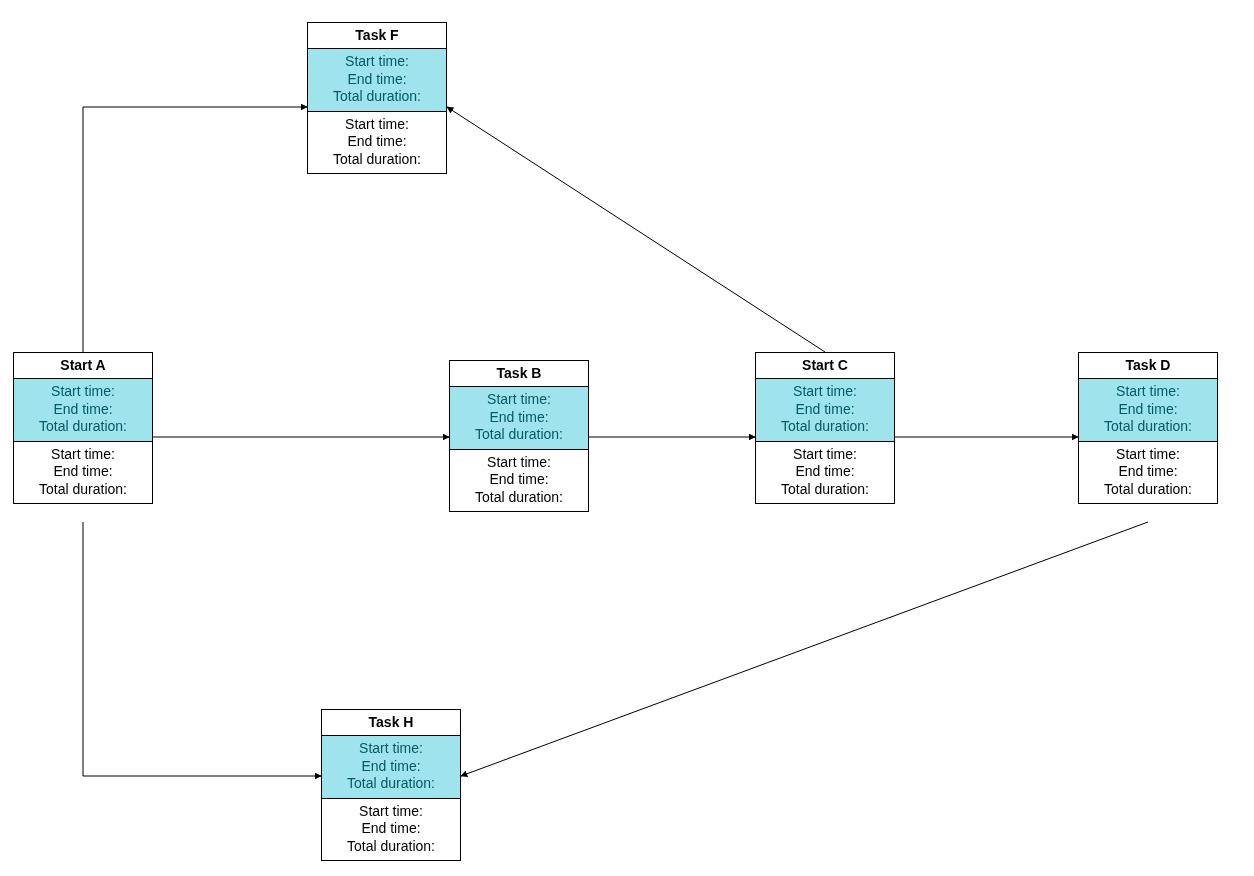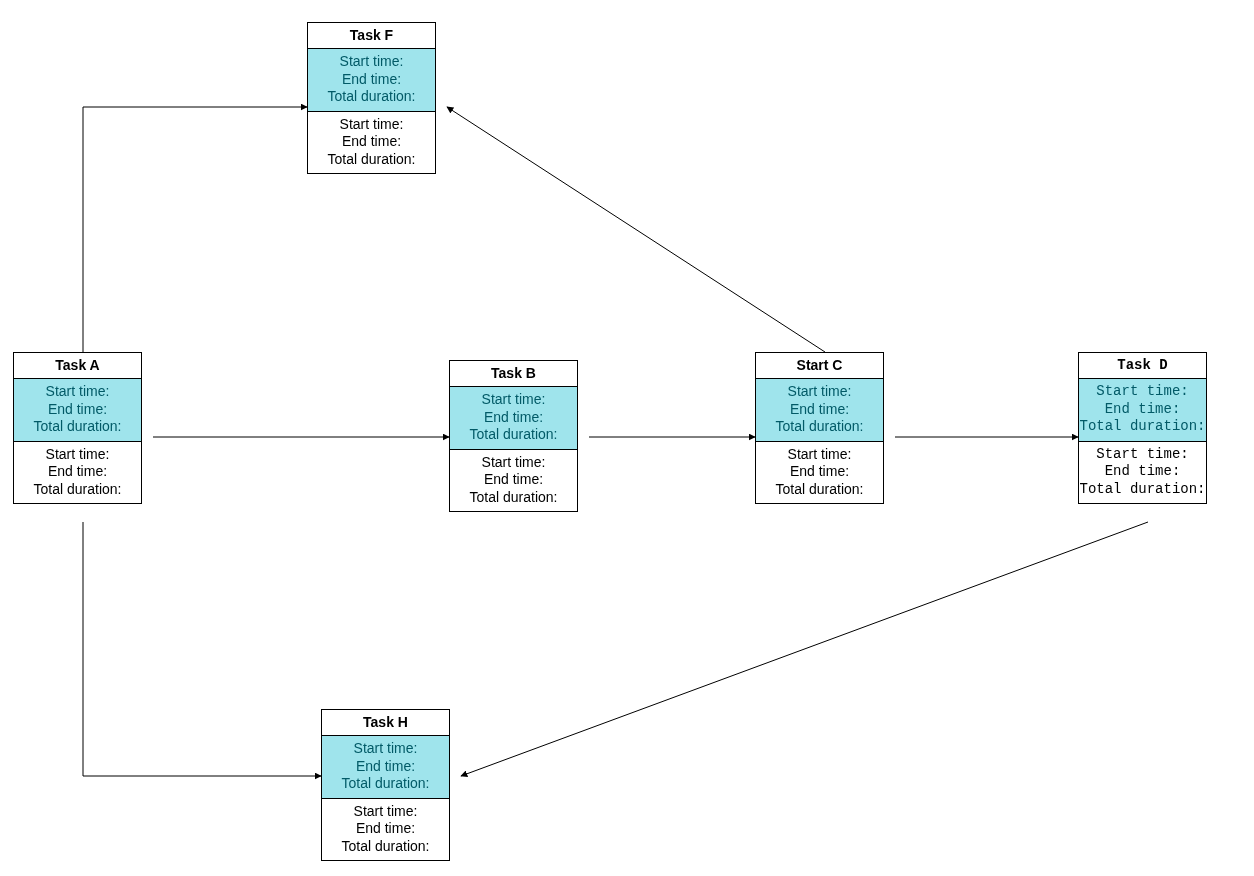--- a/index.html
+++ b/index.html
@@ -21,21 +21,21 @@
   svg.edges {
     position: absolute;
     left: 0;
     top: 0;
     width: 1254px;
     height: 876px;
     pointer-events: none;
   }
   .node {
     position: absolute;
-    width: 129px;
+    width: 140px;
     border: 1px solid #000;
     background: #8b5cf6;
     box-sizing: border-box;
   }
   .node .title {
     font-weight: 700;
     text-align: center;
     padding: 4px 0 5px 0;
     border-bottom: 1px solid #000;
     background: #fff;
@@ -71,21 +71,21 @@
         <path d="M 589 437 L 755 437" fill="none" stroke="#000" stroke-width="1" marker-end="url(#arrow)"></path>
         <path d="M 895 437 L 1078 437" fill="none" stroke="#000" stroke-width="1" marker-end="url(#arrow)"></path>
         <path d="M 83 352 L 83 107 L 307 107" fill="none" stroke="#000" stroke-width="1" marker-end="url(#arrow)"></path>
         <path d="M 825 352 L 447 107" fill="none" stroke="#000" stroke-width="1" marker-end="url(#arrow)"></path>
         <path d="M 83 522 L 83 776 L 321 776" fill="none" stroke="#000" stroke-width="1" marker-end="url(#arrow)"></path>
         <path d="M 1148 522 L 461 776" fill="none" stroke="#000" stroke-width="1" marker-end="url(#arrow)"></path>
       </g>
 </svg>
 
 <div class="node" id="node-A" style="left: 13px; top: 352px;">
-  <div class="title">Task A</div>
+  <div class="title">Start A</div>
   <div class="block blue">
     <span class="row">Start time:</span>
     <span class="row">End time:</span>
     <span class="row">Total duration:</span>
   </div>
   <div class="block white">
     <span class="row">Start time:</span>
     <span class="row">End time:</span>
     <span class="row">Total duration:</span>
   </div>
@@ -112,21 +112,21 @@
     <span class="row">End time:</span>
     <span class="row">Total duration:</span>
   </div>
   <div class="block white">
     <span class="row">Start time:</span>
     <span class="row">End time:</span>
     <span class="row">Total duration:</span>
   </div>
 </div>
 
-<div class="node" id="node-D" style="left: 1078px; top: 352px; font-family: Liberation Mono, monospace;">
+<div class="node" id="node-D" style="left: 1078px; top: 352px;">
   <div class="title">Task D</div>
   <div class="block blue">
     <span class="row">Start time:</span>
     <span class="row">End time:</span>
     <span class="row">Total duration:</span>
   </div>
   <div class="block white">
     <span class="row">Start time:</span>
     <span class="row">End time:</span>
     <span class="row">Total duration:</span>

